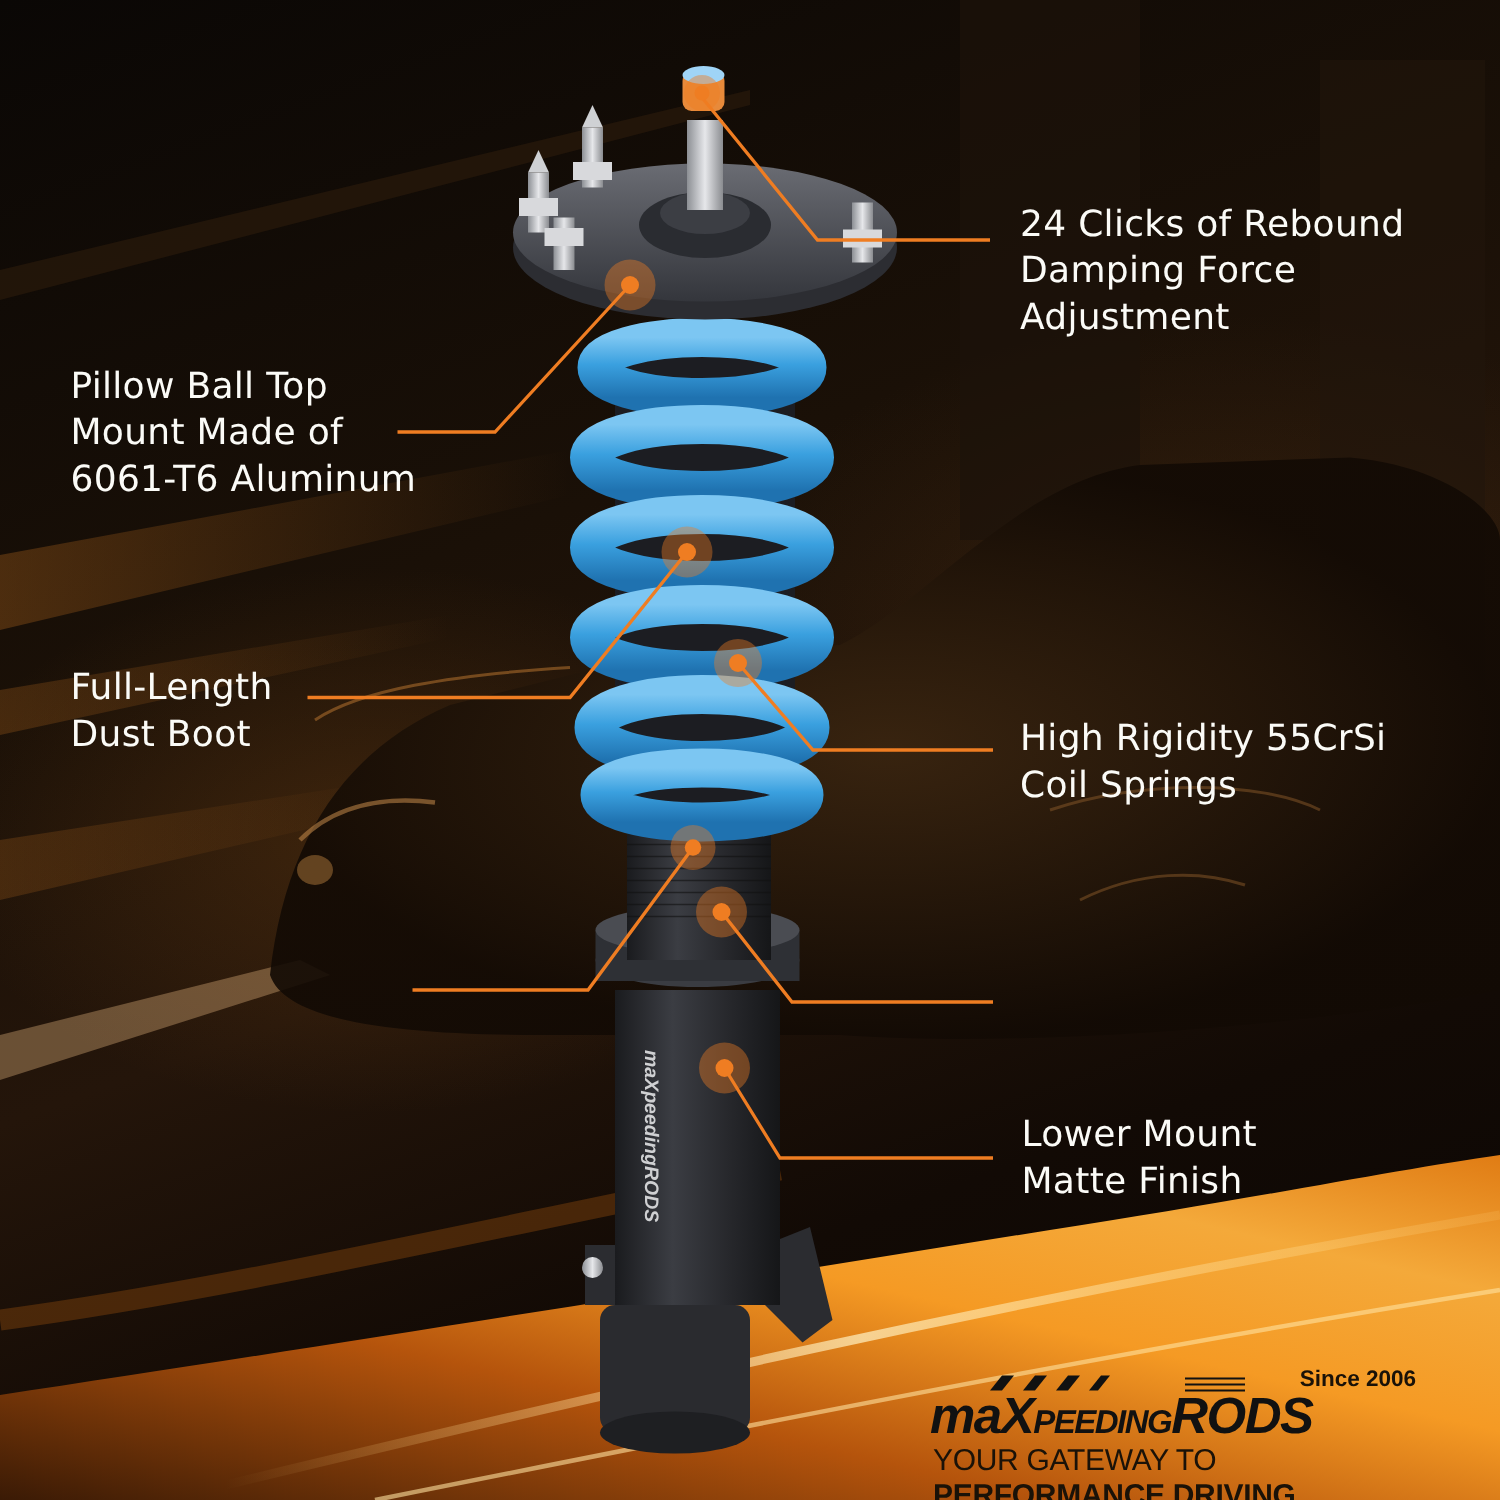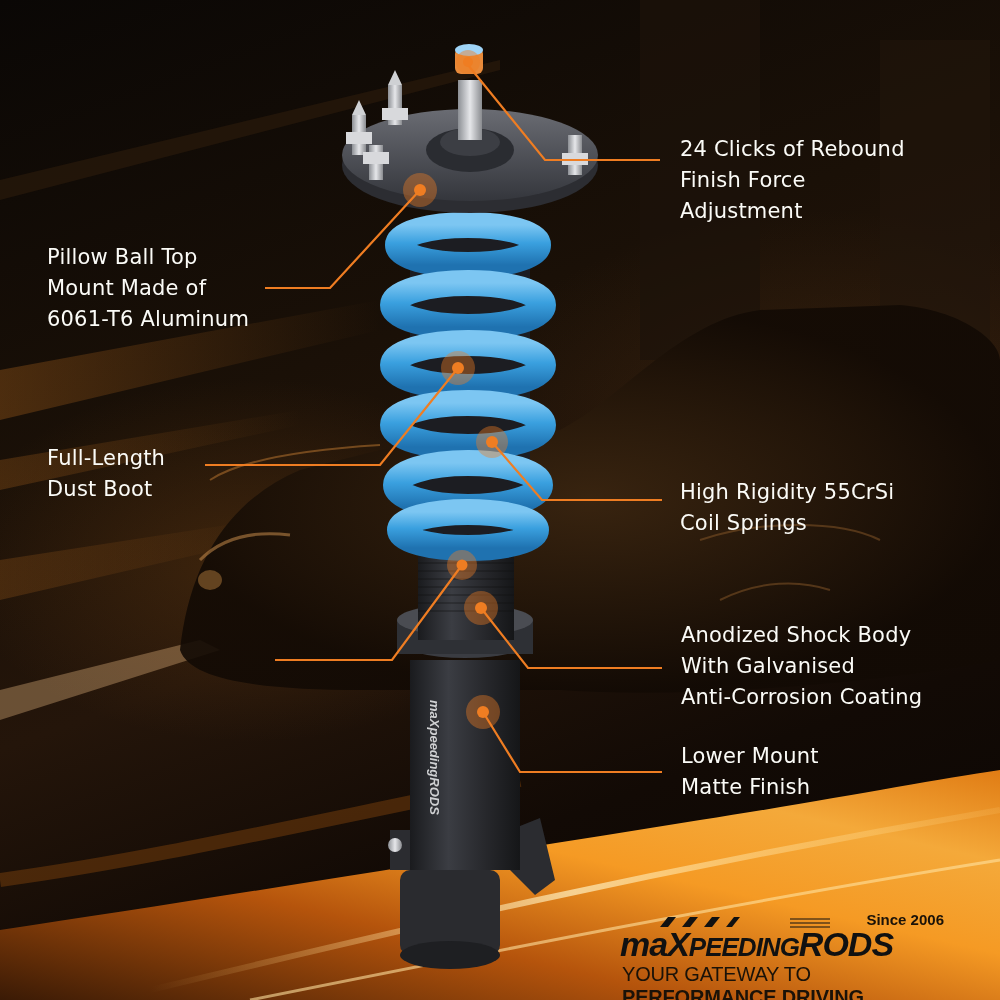--- a/index.html
+++ b/index.html
@@ -3,21 +3,21 @@
 <meta charset="utf-8">
 <style>
   html,body{margin:0;padding:0;}
   body{width:1000px;height:1000px;overflow:hidden;background:#0b0704;font-family:"DejaVu Sans","Liberation Sans",sans-serif;}
   .stage{position:relative;width:1000px;height:1000px;overflow:hidden;
     background:
       radial-gradient(ellipse 420px 260px at 250px 560px, rgba(120,70,20,0.35), transparent 70%),
       radial-gradient(ellipse 500px 300px at 820px 420px, rgba(90,55,20,0.35), transparent 70%),
       linear-gradient(160deg,#0a0705 0%,#1a1007 35%,#24150a 55%,#120a05 75%,#0a0604 100%);}
   .bg-svg{position:absolute;left:0;top:0;}
-  .label{position:absolute;color:#fbfbf7;font-size:21px;line-height:31px;letter-spacing:0.2px;white-space:nowrap;font-weight:500;}
+  .label{position:absolute;color:#fbfbf7;font-size:24px;line-height:31px;letter-spacing:0.2px;white-space:nowrap;font-weight:500;}
   .logo{position:absolute;left:620px;top:913px;width:330px;height:72px;}
   .logo-main{position:absolute;left:0;top:12px;font-family:"Liberation Sans",sans-serif;font-weight:900;font-style:italic;font-size:34px;color:#111;letter-spacing:-1px;}
   .logo-since{position:absolute;right:6px;top:-2px;font-family:"Liberation Sans",sans-serif;font-size:15px;color:#1a1208;font-weight:bold;}
   .logo-tag{position:absolute;left:2px;top:50px;font-family:"Liberation Sans",sans-serif;font-size:20px;color:#1a1208;letter-spacing:-0.2px;}
   .logo-tag b{font-weight:bold;}
 </style>
 </head>
 <body>
 
 <div class="stage">
@@ -198,31 +198,26 @@
     <div>Mount Made of</div>
     <div>6061-T6 Aluminum</div>
   </div>
   <div class="label" style="left:47px;top:443px;">
     <div>Full-Length</div>
     <div>Dust Boot</div>
   </div>
 
   <div class="label" style="left:680px;top:134px;">
     <div>24 Clicks of Rebound</div>
-    <div>Finish Force</div>
+    <div>Damping Force</div>
     <div>Adjustment</div>
   </div>
   <div class="label" style="left:680px;top:477px;">
     <div>High Rigidity 55CrSi</div>
     <div>Coil Springs</div>
-  </div>
-  <div class="label" style="left:681px;top:620px;">
-    <div>Anodized Shock Body</div>
-    <div>With Galvanised</div>
-    <div>Anti-Corrosion Coating</div>
   </div>
   <div class="label" style="left:681px;top:741px;">
     <div>Lower Mount</div>
     <div>Matte Finish</div>
   </div>
 
   <div class="logo">
     <svg width="330" height="20" style="position:absolute;left:0;top:0;">
       <g fill="#111">
         <polygon points="40,14 48,4 56,4 48,14"></polygon>
@@ -231,18 +226,18 @@
         <polygon points="106,14 114,4 120,4 112,14"></polygon>
       </g>
       <g stroke="#111" stroke-width="1.2">
         <line x1="170" y1="6" x2="210" y2="6"></line>
           <line x1="170" y1="10" x2="210" y2="10"></line>
           <line x1="170" y1="14" x2="210" y2="14"></line>
       </g>
     </svg>
     <div class="logo-since">Since 2006</div>
     <div class="logo-main">
-      <span>maX</span><span style="font-size:26px;">PEEDING</span><span>RODS</span>
+      <span>maX</span><span style="font-size:22px;">PEEDING</span><span>RODS</span>
     </div>
     <div class="logo-tag"><span>YOUR GATEWAY TO </span><b>PERFORMANCE DRIVING</b></div>
   </div>
 
 </div>
 
 </body></html>

